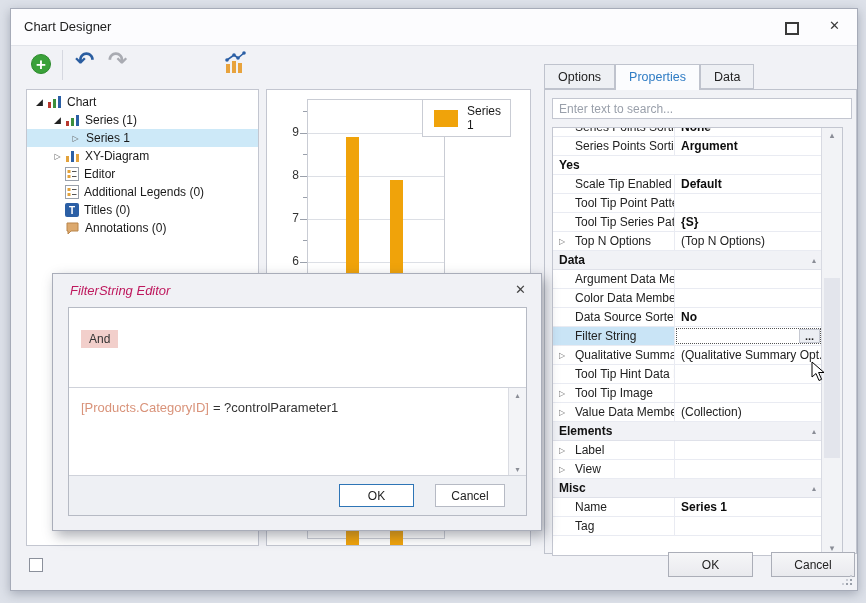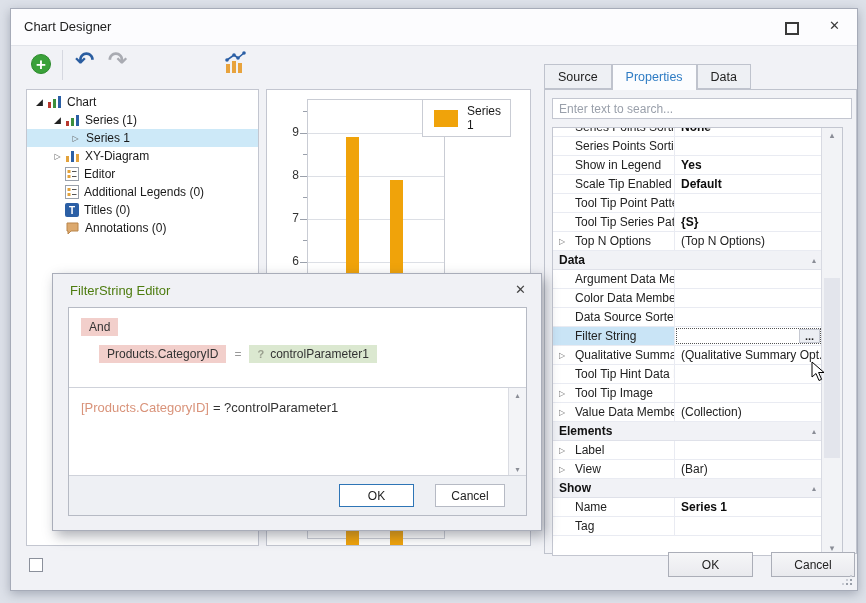--- a/index.html
+++ b/index.html
@@ -64,28 +64,28 @@
   .dots{position:absolute;right:2px;top:2px;bottom:2px;width:21px;border:1px solid #c6c9d2;background:#eceef3;font-size:11px;line-height:11px;text-align:center;padding:0;font-weight:bold;color:#222;font-family:inherit;}
   
   .chkbox{position:absolute;left:18px;top:549px;width:12px;height:12px;border:1px solid #8b909b;background:#fff;}
   .chklab{position:absolute;left:38px;top:548px;font-size:12px;color:#222;}
   .fbtn{position:absolute;top:543px;height:25px;font-size:12px;color:#222;background:linear-gradient(#f6f6f8,#e9eaee);border:1px solid #abaeb8;font-family:inherit;}
   #okb{left:657px;width:85px;}
   #cnb{left:760px;width:84px;}
   .grip{position:absolute;right:5px;bottom:5px;width:2px;height:2px;background:#9aa0aa;box-shadow:0 -4px #9aa0aa,0 -8px #c9ccd4,-4px 0 #9aa0aa,-4px -4px #c9ccd4,-8px 0 #c9ccd4;}
   
   .modal{position:absolute;left:41px;top:264px;width:488px;height:256px;background:#f0f1f5;border:1px solid #a9adb9;box-shadow:4px 5px 12px rgba(50,55,70,.4);z-index:10;}
-  .mttl{position:absolute;left:17px;top:9px;font-size:13px;color:#4d7c0f;}
+  .mttl{position:absolute;left:17px;top:9px;font-size:13px;color:#be185d;font-style:italic;}
   .mclose{position:absolute;right:15px;top:8px;font-size:13px;color:#444;}
   .mbox{position:absolute;left:15px;top:33px;width:457px;height:207px;border:1px solid #b6bac4;background:#fff;}
   .mbuild{position:absolute;left:0;top:0;right:0;height:79px;background:#fff;}
   .badge{display:inline-block;font-size:12px;padding:2px 8px;color:#333;white-space:nowrap;}
   .pink{background:#f2cfcb;}
   .green{background:#dbe8d0;display:inline-flex;align-items:center;}
-  .and{position:absolute;left:12px;top:10px;}
+  .and{position:absolute;left:12px;top:22px;}
   .cond{position:absolute;left:30px;top:37px;display:flex;align-items:center;}
   .op{color:#999;margin:0 8px;font-size:12px;}
   .qicon{color:#9aa08f;font-weight:bold;margin-right:6px;font-size:11px;}
   .mtext{position:absolute;left:0;top:79px;right:0;height:89px;border-top:1px solid #cfd2da;background:#fff;font-size:13px;}
   .mexp{position:absolute;left:12px;top:12px;white-space:nowrap;}
   .efield{color:#d9937a;}
   .erest{color:#333;margin-left:4px;}
   .msb{position:absolute;right:0;top:0;width:17px;bottom:0;background:#f3f4f7;border-left:1px solid #dadce2;}
   .msb .up{position:absolute;top:3px;left:0;right:0;text-align:center;font-size:8px;color:#8a8d96;}
   .msb .dn{position:absolute;bottom:3px;left:0;right:0;text-align:center;font-size:8px;color:#8a8d96;}
@@ -209,46 +209,44 @@
       <div class="bar" style="left: 38px; top: 37.3px; background: rgb(240, 163, 10);"></div>
       <div class="bar" style="left: 82px; top: 80.3px; background: rgb(240, 163, 10);"></div>
     </div>
     <div class="legend">
       <span class="lsw" style="background: rgb(240, 163, 10);"></span>
       <span class="llab">Series 1</span>
     </div>
   </div>
 
   <div class="tabs">
-    <div class="tab">Source</div>
+    <div class="tab">Options</div>
     <div class="tab active">Properties</div>
     <div class="tab">Data</div>
   </div>
   <div class="tabbox"></div>
   <input class="search" placeholder="Enter text to search..." style="">
 
   <div class="grid">
     <div class="gcells">
       <div class="clip">
           <div class="grow">
             <div class="gname">
               <span>Series Points Sorting</span>
             </div>
             <div class="gval b">None</div>
           </div>
         </div>
       <div class="grow">
           <div class="gname">
             <span>Series Points Sorting...</span>
           </div>
-        </div>
-      <div class="grow">
-          <div class="gname">
-            <span>Show in Legend</span>
-          </div>
+          <div class="gval b">Argument</div>
+        </div>
+      <div class="grow">
           <div class="gval b">Yes</div>
         </div>
       <div class="grow">
           <div class="gname">
             <span>Scale Tip Enabled</span>
           </div>
           <div class="gval b">Default</div>
         </div>
       <div class="grow">
           <div class="gname">
@@ -281,20 +279,21 @@
       <div class="grow">
           <div class="gname">
             <span>Color Data Member</span>
           </div>
           <div class="gval"></div>
         </div>
       <div class="grow">
           <div class="gname">
             <span>Data Source Sorted</span>
           </div>
+          <div class="gval b">No</div>
         </div>
       <div class="grow selrow">
           <div class="gname">
             <span>Filter String</span>
           </div>
           <div class="fcell">
             <span></span>
             <button class="dots">...</button>
           </div>
         </div>
@@ -332,24 +331,23 @@
           <div class="gname">
             <span class="gx">▷</span>
             <span>Label</span>
           </div>
         </div>
       <div class="grow">
           <div class="gname">
             <span class="gx">▷</span>
             <span>View</span>
           </div>
-          <div class="gval">(Bar)</div>
         </div>
       <div class="gcat">
-          <span>Show</span>
+          <span>Misc</span>
           <span class="catarr">▴</span>
         </div>
       <div class="grow">
           <div class="gname">
             <span>Name</span>
           </div>
           <div class="gval b">Series 1</div>
         </div>
       <div class="grow">
           <div class="gname">
@@ -369,28 +367,20 @@
   <button class="fbtn" id="okb">OK</button>
   <button class="fbtn" id="cnb">Cancel</button>
   <span class="grip"></span>
 
   <div class="modal">
     <span class="mttl">FilterString Editor</span>
     <span class="mclose">✕</span>
     <div class="mbox">
       <div class="mbuild">
         <span class="badge pink and">And</span>
-        <div class="cond">
-          <span class="badge pink">Products.CategoryID</span>
-          <span class="op">=</span>
-          <span class="badge green">
-              <span class="qicon">?</span>
-              <span>controlParameter1</span>
-            </span>
-        </div>
       </div>
       <div class="mtext">
         <span class="mexp"><span class="efield">[Products.CategoryID]</span><span class="erest">= ?controlParameter1</span></span>
         <div class="msb">
           <span class="up">▴</span>
           <span class="dn">▾</span>
         </div>
       </div>
       <div class="mbtns">
         <button class="mok">OK</button>

